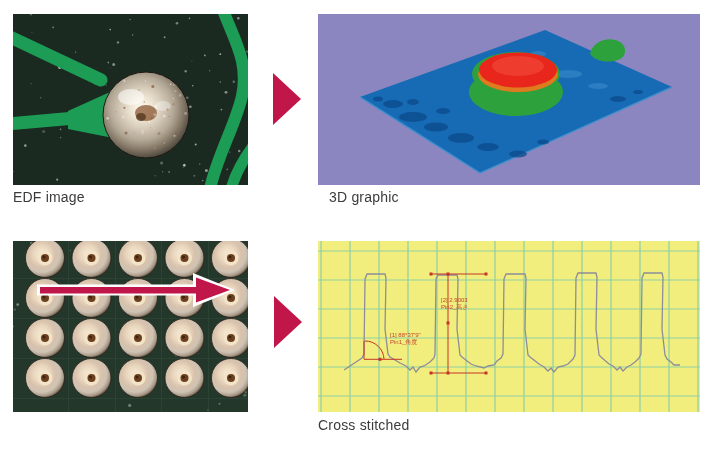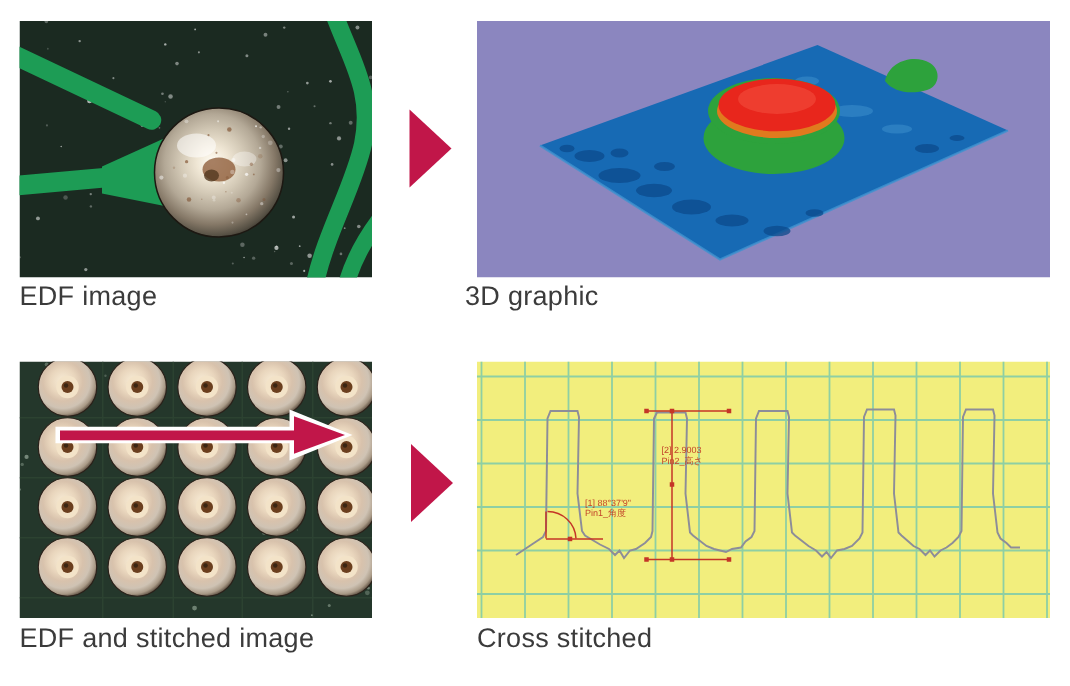--- a/index.html
+++ b/index.html
@@ -1,19 +1,19 @@
 <!DOCTYPE html>
 <html><head>
 <meta charset="utf-8">
 <style>
   html,body{margin:0;padding:0;background:#ffffff;}
   .stage{position:relative;width:713px;height:457px;background:#ffffff;overflow:hidden;
          font-family:"Liberation Sans",sans-serif;}
   .panel{position:absolute;display:block;}
-  .caption{position:absolute;font-size:18px;line-height:17px;color:#3b3b3b;letter-spacing:.2px;}
+  .caption{position:absolute;font-size:14px;line-height:17px;color:#3b3b3b;letter-spacing:.2px;}
   .flow-arrow{position:absolute;width:0;height:0;
       border-top:26px solid transparent;border-bottom:26px solid transparent;
       border-left:28px solid #c11649;}
   svg text{font-family:"Liberation Sans","DejaVu Sans",sans-serif;}
 </style>
 </head>
 <body>
 
 <div class="stage">
 
@@ -200,21 +200,21 @@
     </g>
     <g>
       <ellipse cx="198" cy="78" rx="47" ry="24" fill="#2da23c"></ellipse>
       <ellipse cx="198" cy="60" rx="44" ry="22" fill="#2da23c"></ellipse>
       <ellipse cx="200" cy="60" rx="40" ry="18" fill="#e07a1e"></ellipse>
       <ellipse cx="200" cy="56" rx="39" ry="17.5" fill="#e8261c"></ellipse>
       <ellipse cx="200" cy="52" rx="26" ry="10" fill="#ef4434" opacity=".8"></ellipse>
     </g>
     <path d="M272,40 C275,26 292,22 302,28 C310,33 308,44 300,46 C290,49 278,48 272,40 Z" fill="#2da23c"></path>
   </svg>
-  <div class="caption" style="left:310px;top:189px">3D graphic</div>
+  <div class="caption" style="left:329px;top:189px">3D graphic</div>
 
   <svg class="panel" style="left:13px;top:241px" width="235" height="171" viewBox="0 0 235 171">
     <defs>
       <radialGradient id="g-ball" cx="42%" cy="40%" r="62%">
         <stop offset="0%" stop-color="#f8ecd6"></stop>
           <stop offset="35%" stop-color="#e9d6bd"></stop>
         <stop offset="55%" stop-color="#d8c2ac"></stop>
           <stop offset="75%" stop-color="#cfc3b4"></stop>
         <stop offset="90%" stop-color="#a99a87"></stop>
           <stop offset="100%" stop-color="#5f5143"></stop>
@@ -286,21 +286,20 @@
         <use href="#ball-proto" transform="translate(171.5,137)"></use>
         <use href="#ball-proto" transform="translate(218,137)"></use>
       </g>
     <g>
       <rect x="24" y="43.5" width="158" height="11" fill="#ffffff"></rect>
       <polygon points="180,32 222,49 180,66" fill="#ffffff"></polygon>
       <rect x="27" y="46" width="156" height="6.5" fill="#c11649"></rect>
       <polygon points="183,36.5 217,49 183,61.5" fill="#c11649"></polygon>
     </g>
   </svg>
-  <div class="caption" style="left:13px;top:417px">EDF and stitched image</div>
 
   <div class="flow-arrow" style="left:274px;top:296px"></div>
 
   <svg class="panel" style="left:318px;top:241px" width="382" height="171" viewBox="0 0 382 171">
     <rect width="382" height="171" fill="#f2ee7d"></rect>
     <g stroke="#8ecfa4" stroke-width="1.2">
         <line x1="3" y1="0" x2="3" y2="171"></line>
         <line x1="32" y1="0" x2="32" y2="171"></line>
         <line x1="61" y1="0" x2="61" y2="171"></line>
         <line x1="90" y1="0" x2="90" y2="171"></line>

